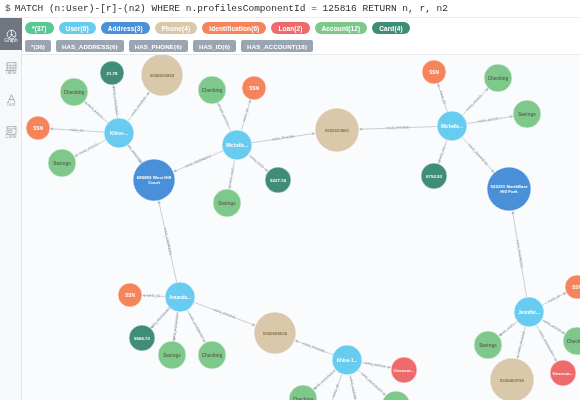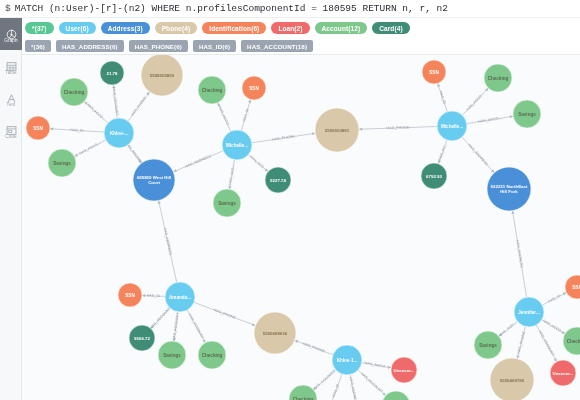--- a/index.html
+++ b/index.html
@@ -80,21 +80,21 @@
   }
   .arrow-head { fill: #b4bcc4; }
 </style>
 </head>
 <body>
 
 <div id="app">
 
   <div class="query-bar">
     <span class="query-prompt">$</span>
-    <span>MATCH (n:User)-[r]-(n2) WHERE n.profilesComponentId = 180595 RETURN n, r, n2</span>
+    <span>MATCH (n:User)-[r]-(n2) WHERE n.profilesComponentId = 125816 RETURN n, r, n2</span>
   </div>
 
   <div class="sidebar">
     <div class="side-item active">
       <span class="side-ico">
         <svg viewBox="0 0 16 16" width="11" height="11">
           <circle cx="8" cy="8" r="6.3" fill="none" stroke="currentColor" stroke-width="1.2"></circle>
           <circle cx="8" cy="8" r="1.6" fill="currentColor"></circle>
           <path d="M8 1.7 L8 6.4 M8 9.6 L4 13.4 M8 9.6 L13 11.5" stroke="currentColor" stroke-width="1.1" fill="none"></path>
         </svg>

